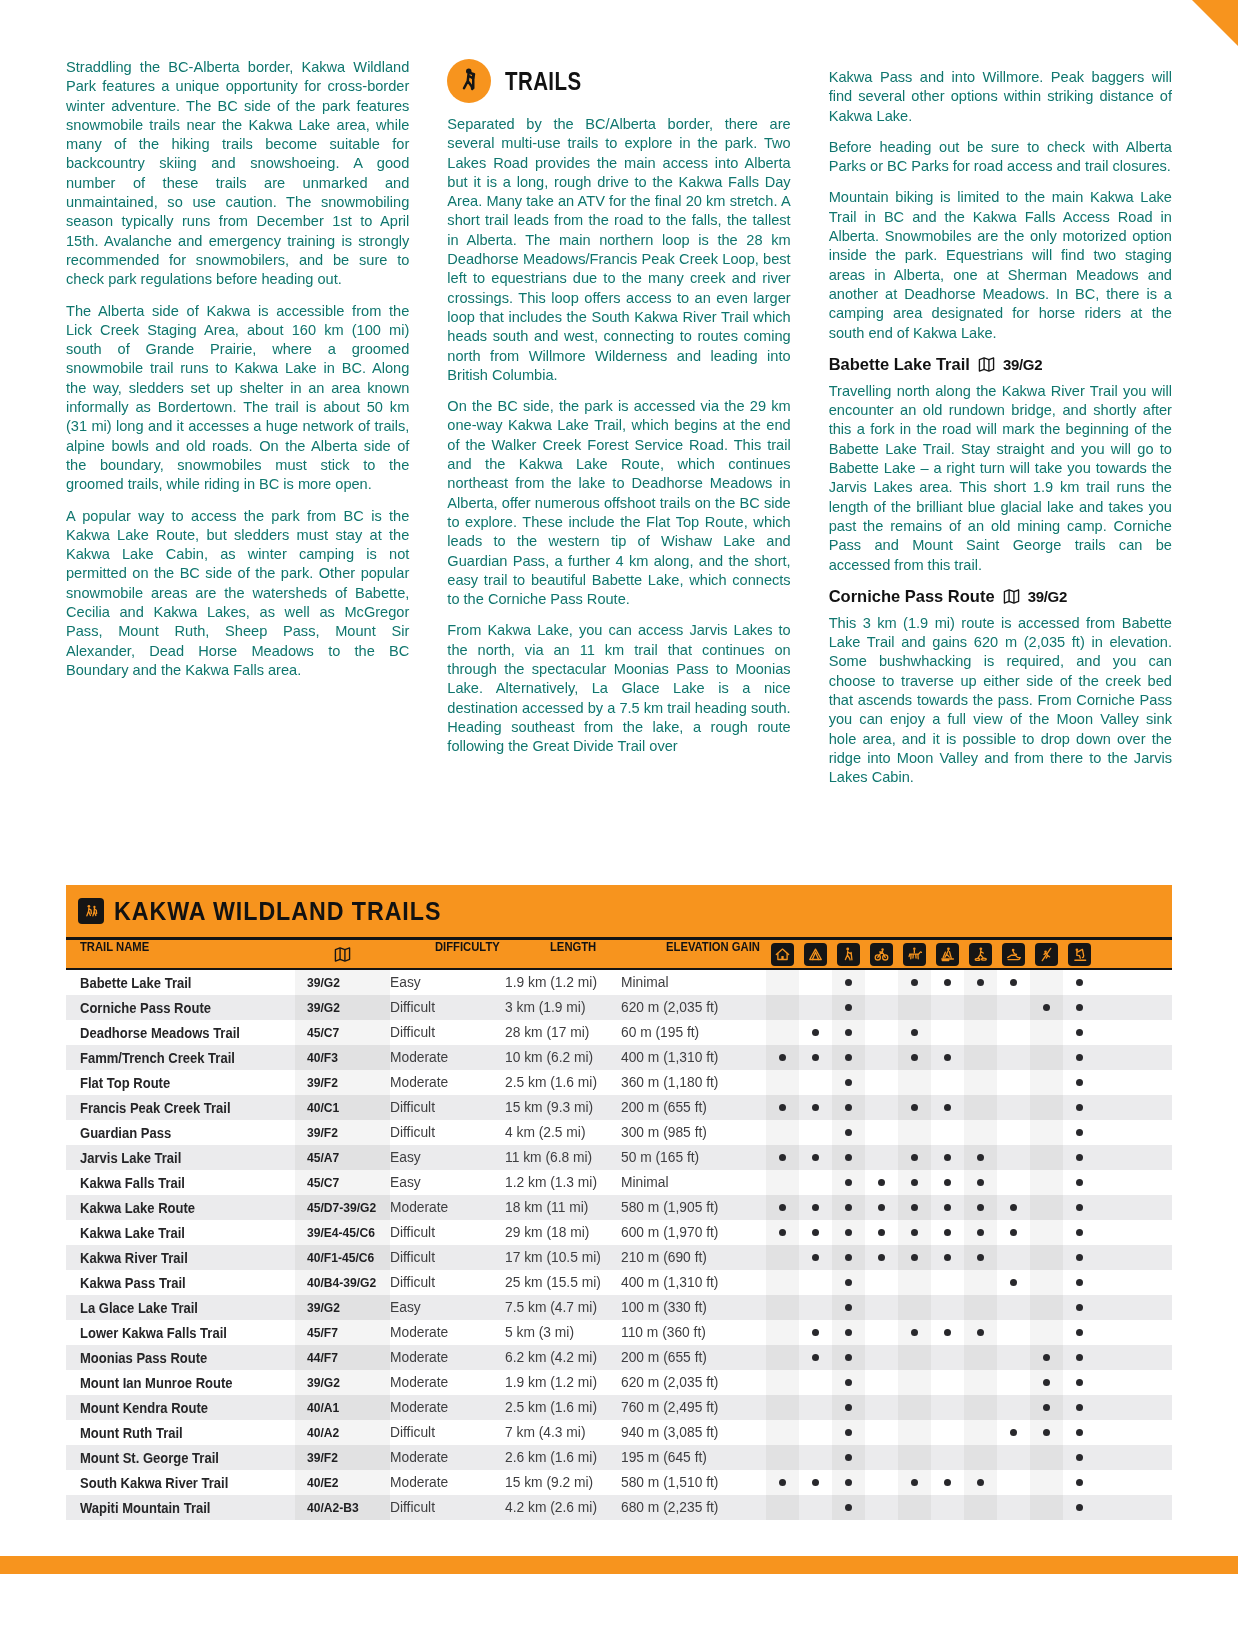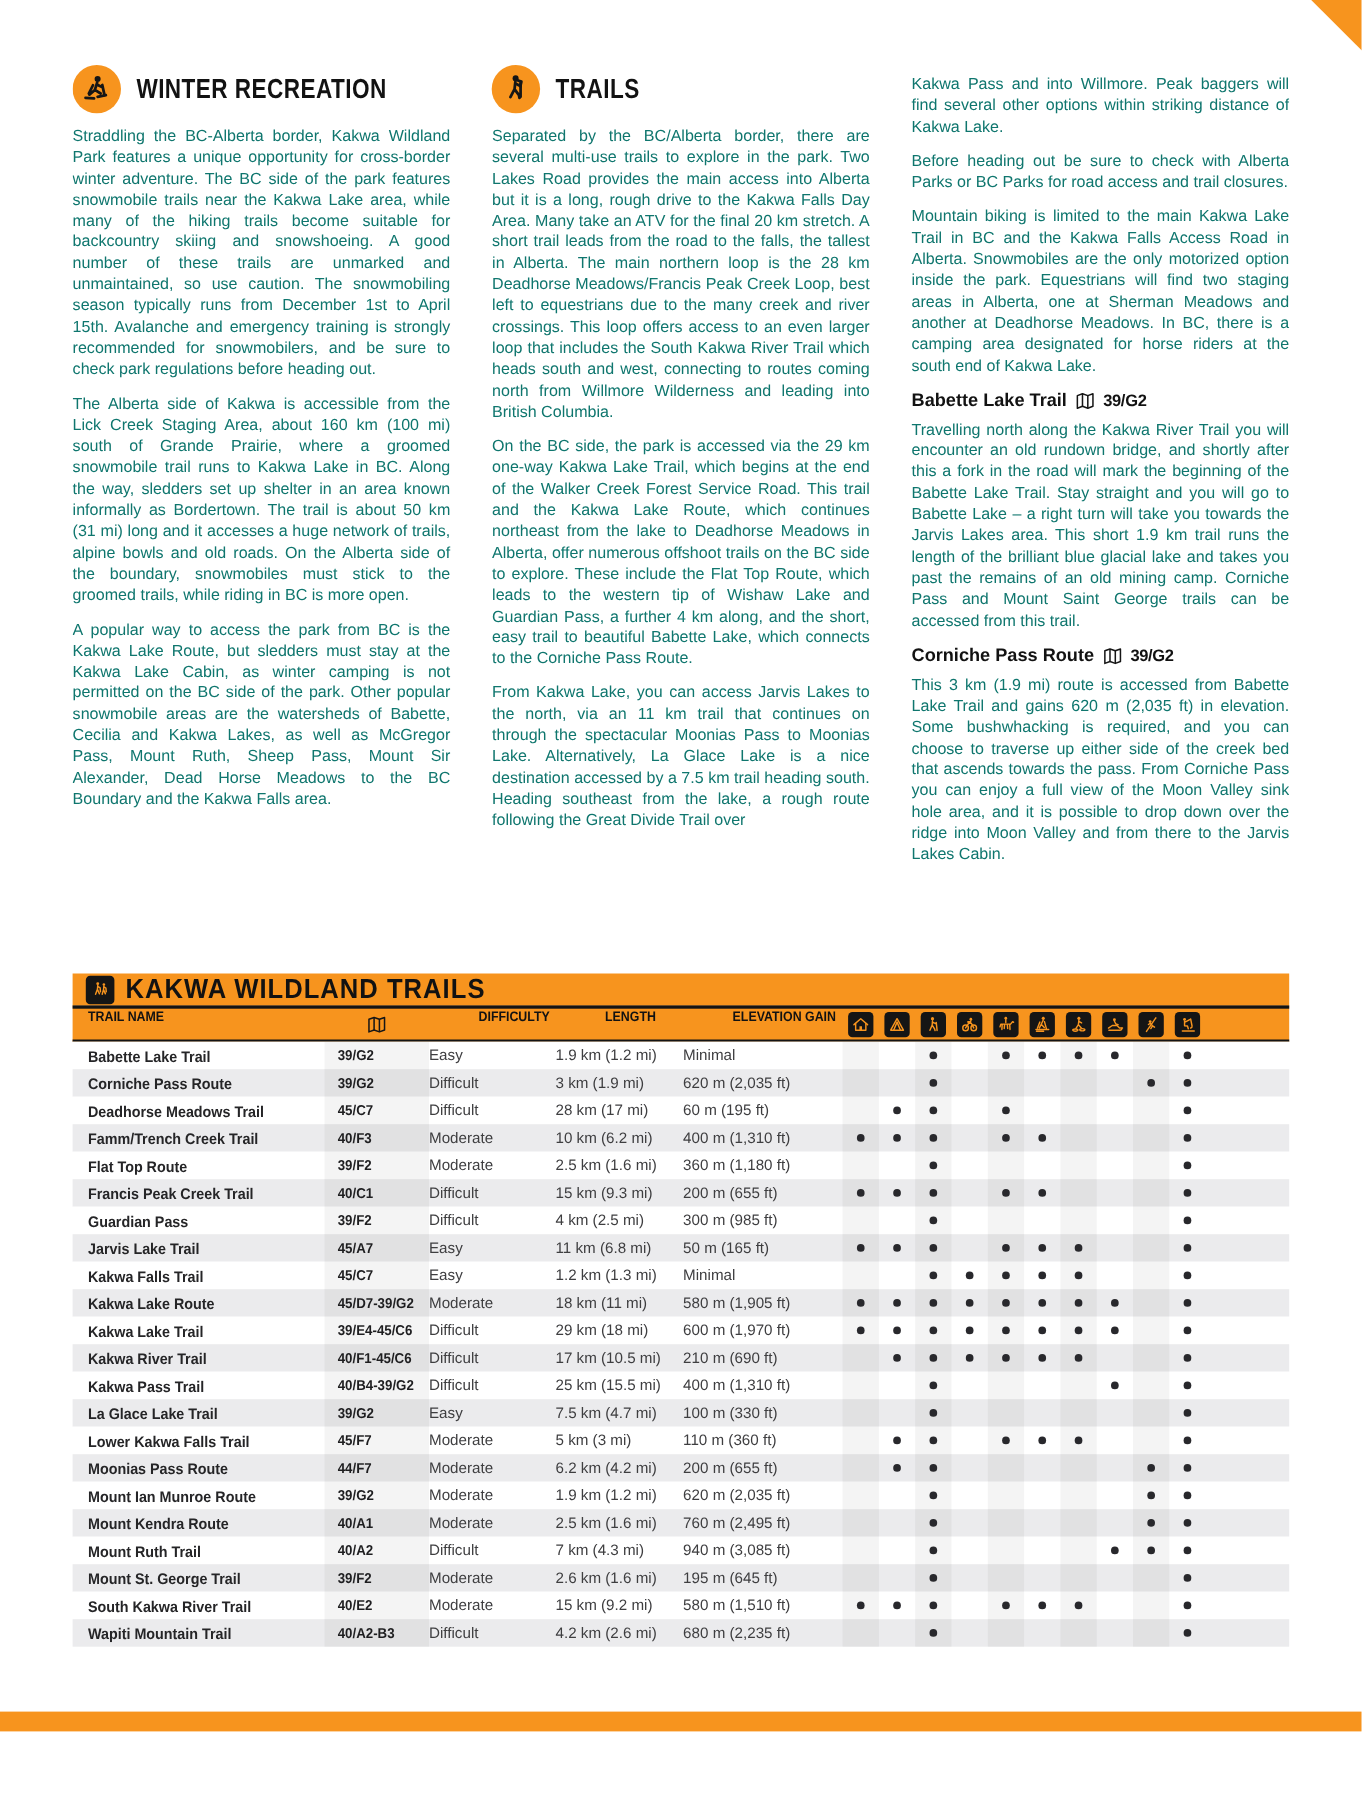--- a/index.html
+++ b/index.html
@@ -25,21 +25,21 @@
   .col p{margin:0 0 12px;text-align:justify;font-size:14.6px;line-height:19.3px;color:#0f766e;}
   .col3-pad{padding-top:10px;}
   .subhead{display:flex;align-items:center;gap:7px;margin:5px 0 8px;}
   .subhead .h{font-size:16.5px;font-weight:700;color:#121212;}
   .map-glyph{display:inline-flex;width:19px;height:19px;}
   .map-glyph svg{width:19px;height:19px;}
   .map-glyph svg *{stroke:#161616;stroke-width:1.6;fill:none;stroke-linejoin:round;}
   .mapref{font-size:15px;font-weight:800;color:#121212;letter-spacing:-.3px;}
   
   .trail-table{position:absolute;left:66px;top:885px;width:1106px;}
-  .tbl-title{height:29px;background:var(--orange);display:flex;align-items:center;gap:10px;padding-left:12px;}
+  .tbl-title{height:52px;background:var(--orange);display:flex;align-items:center;gap:10px;padding-left:12px;}
   .tbl-title .icon-box{width:26px;height:26px;}
   .tbl-title .txt{font-size:25px;font-weight:800;color:#121212;letter-spacing:1px;white-space:nowrap;}
   .tbl-head{height:28px;background:var(--orange);border-top:3px solid #141414;border-bottom:2px solid #141414;
     display:flex;}
   .hcell{font-size:12.5px;font-weight:800;color:#121212;padding-left:45px;}
   .hcell span{display:inline-block;transform:scaleX(.9);transform-origin:left center;white-space:nowrap;}
   .w-name{width:229px;box-sizing:border-box;padding-left:14px;}
   .w-map{width:95px;box-sizing:border-box;display:flex;align-items:center;justify-content:center;height:100%;}
   .w-diff{width:115px;box-sizing:border-box;}
   .w-len{width:116px;box-sizing:border-box;}
@@ -71,30 +71,20 @@
 </style>
 </head>
 <body>
 
 <div class="page" style="--orange: #F7941E; --navy: #1C2630;">
   <div class="corner"></div>
 
   <div class="columns">
 
     <section class="col">
-      <div class="sec-head">
-        <span class="sec-circle">
-          <svg viewBox="0 0 24 24">
-              <circle class="bf" cx="12.6" cy="4.6" r="2.2"></circle>
-              <path d="M12.3 7.2 L10.6 12.6 M10.6 12.6 L6.6 16 M10.6 12.6 L14.8 15.2 M12.3 8.8 L15.8 10.4 M16 9 L17.6 16.4 M9.2 9.2 L6.2 15.2"></path>
-              <path d="M3.8 18.4 L10 18.8 M12.6 17.6 L18.6 16.4"></path>
-            </svg>
-        </span>
-        <h2 class="sec-title"><span class="cond">WINTER RECREATION</span></h2>
-      </div>
       <p>Straddling the BC-Alberta border, Kakwa Wildland Park features a unique opportunity for cross-border winter adventure. The BC side of the park features snowmobile trails near the Kakwa Lake area, while many of the hiking trails become suitable for backcountry skiing and snowshoeing. A good number of these trails are unmarked and unmaintained, so use caution. The snowmobiling season typically runs from December 1st to April 15th. Avalanche and emergency training is strongly recommended for snowmobilers, and be sure to check park regulations before heading out.</p>
       <p>The Alberta side of Kakwa is accessible from the Lick Creek Staging Area, about 160 km (100 mi) south of Grande Prairie, where a groomed snowmobile trail runs to Kakwa Lake in BC. Along the way, sledders set up shelter in an area known informally as Bordertown. The trail is about 50 km (31 mi) long and it accesses a huge network of trails, alpine bowls and old roads. On the Alberta side of the boundary, snowmobiles must stick to the groomed trails, while riding in BC is more open.</p>
       <p>A popular way to access the park from BC is the Kakwa Lake Route, but sledders must stay at the Kakwa Lake Cabin, as winter camping is not permitted on the BC side of the park. Other popular snowmobile areas are the watersheds of Babette, Cecilia and Kakwa Lakes, as well as McGregor Pass, Mount Ruth, Sheep Pass, Mount Sir Alexander, Dead Horse Meadows to the BC Boundary and the Kakwa Falls area.</p>
     </section>
 
     <section class="col">
       <div class="sec-head">
         <span class="sec-circle">
           <svg viewBox="0 0 24 24">
               <circle class="bf" cx="11.8" cy="4.2" r="2.2"></circle>

